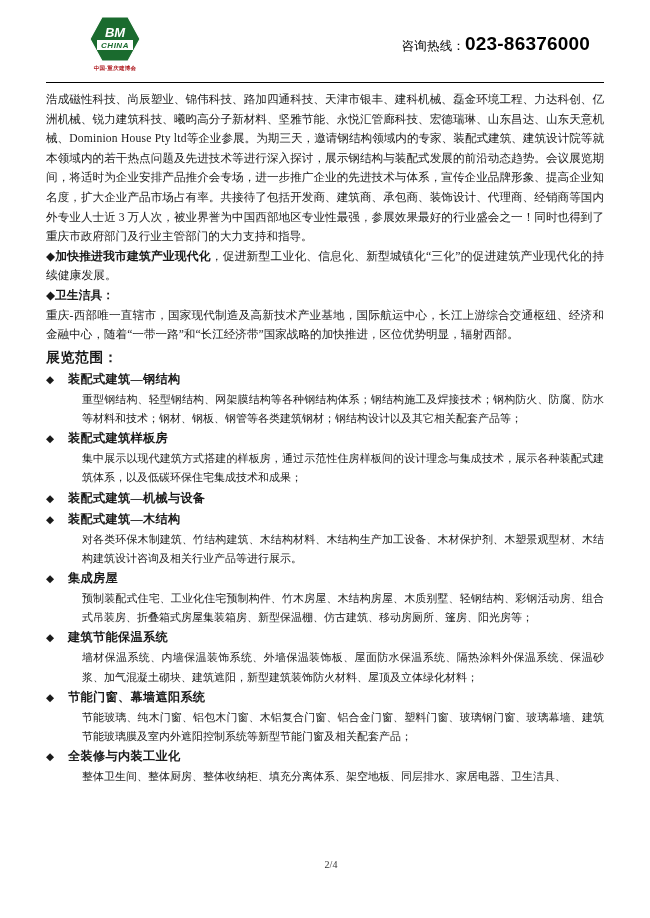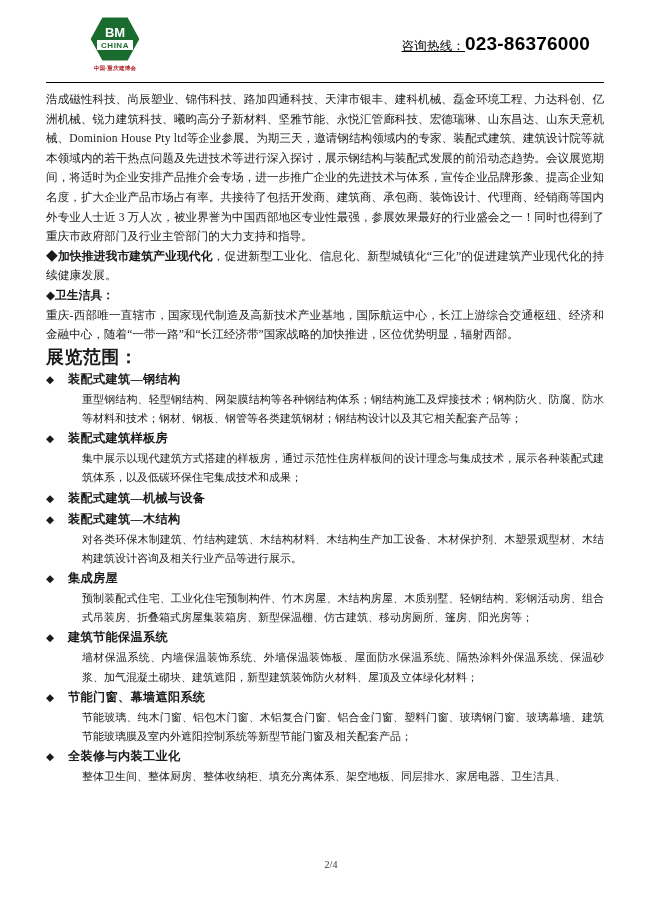--- a/index.html
+++ b/index.html
@@ -36,20 +36,21 @@
     flex-direction: column;
     align-items: center;
     width: 110px;
     margin-left: 14px;
   }
 
   .hexlogo {
     width: 52px;
     height: 46px;
     position: relative;
+    font-style: italic;
   }
   .hexlogo svg { display: block; }
 
   .logo-sub {
     margin-top: 3px;
     font-family: "Liberation Sans", "DejaVu Sans", sans-serif;
     font-size: 5.5px;
     letter-spacing: .3px;
     color: #b11f24;
     white-space: nowrap;
@@ -57,21 +58,21 @@
   }
 
   .hotline {
     font-family: "Liberation Sans", "DejaVu Sans", sans-serif;
     font-size: 12.5px;
     color: #000;
     white-space: nowrap;
     padding-right: 14px;
     letter-spacing: .2px;
   }
-  .hotline .hl-label { font-weight: normal; text-decoration: underline; }
+  .hotline .hl-label { font-weight: normal; }
   .hotline .hl-num { font-weight: bold; font-size: 19px; }
 
   .rule {
     border: 0;
     border-top: 1px solid #000;
     margin: 0 0 7px 0;
     height: 0;
   }
 
   
@@ -82,34 +83,34 @@
     text-justify: inter-ideograph;
   }
 
   p.para {
     margin: 0;
     text-indent: 0;
   }
 
   .serif-latin { font-family: "Liberation Serif", "DejaVu Serif", serif; letter-spacing: .2px; }
 
-  .bold { font-weight: bold; font-family: Liberation Serif, serif; }
+  .bold { font-weight: bold; }
 
   
   .dia-head {
     margin: 0;
     font-weight: bold;
     font-size: 11.8px;
     line-height: 19.6px;
   }
 
   .section-title {
     margin: 2px 0 1px 0;
     font-weight: bold;
-    font-size: 18px;
+    font-size: 14px;
     line-height: 21px;
     letter-spacing: .4px;
   }
 
   
   .scope-list { margin: 0; padding: 0; }
 
   .scope-item { margin: 0 0 0 0; }
 
   .scope-head {

